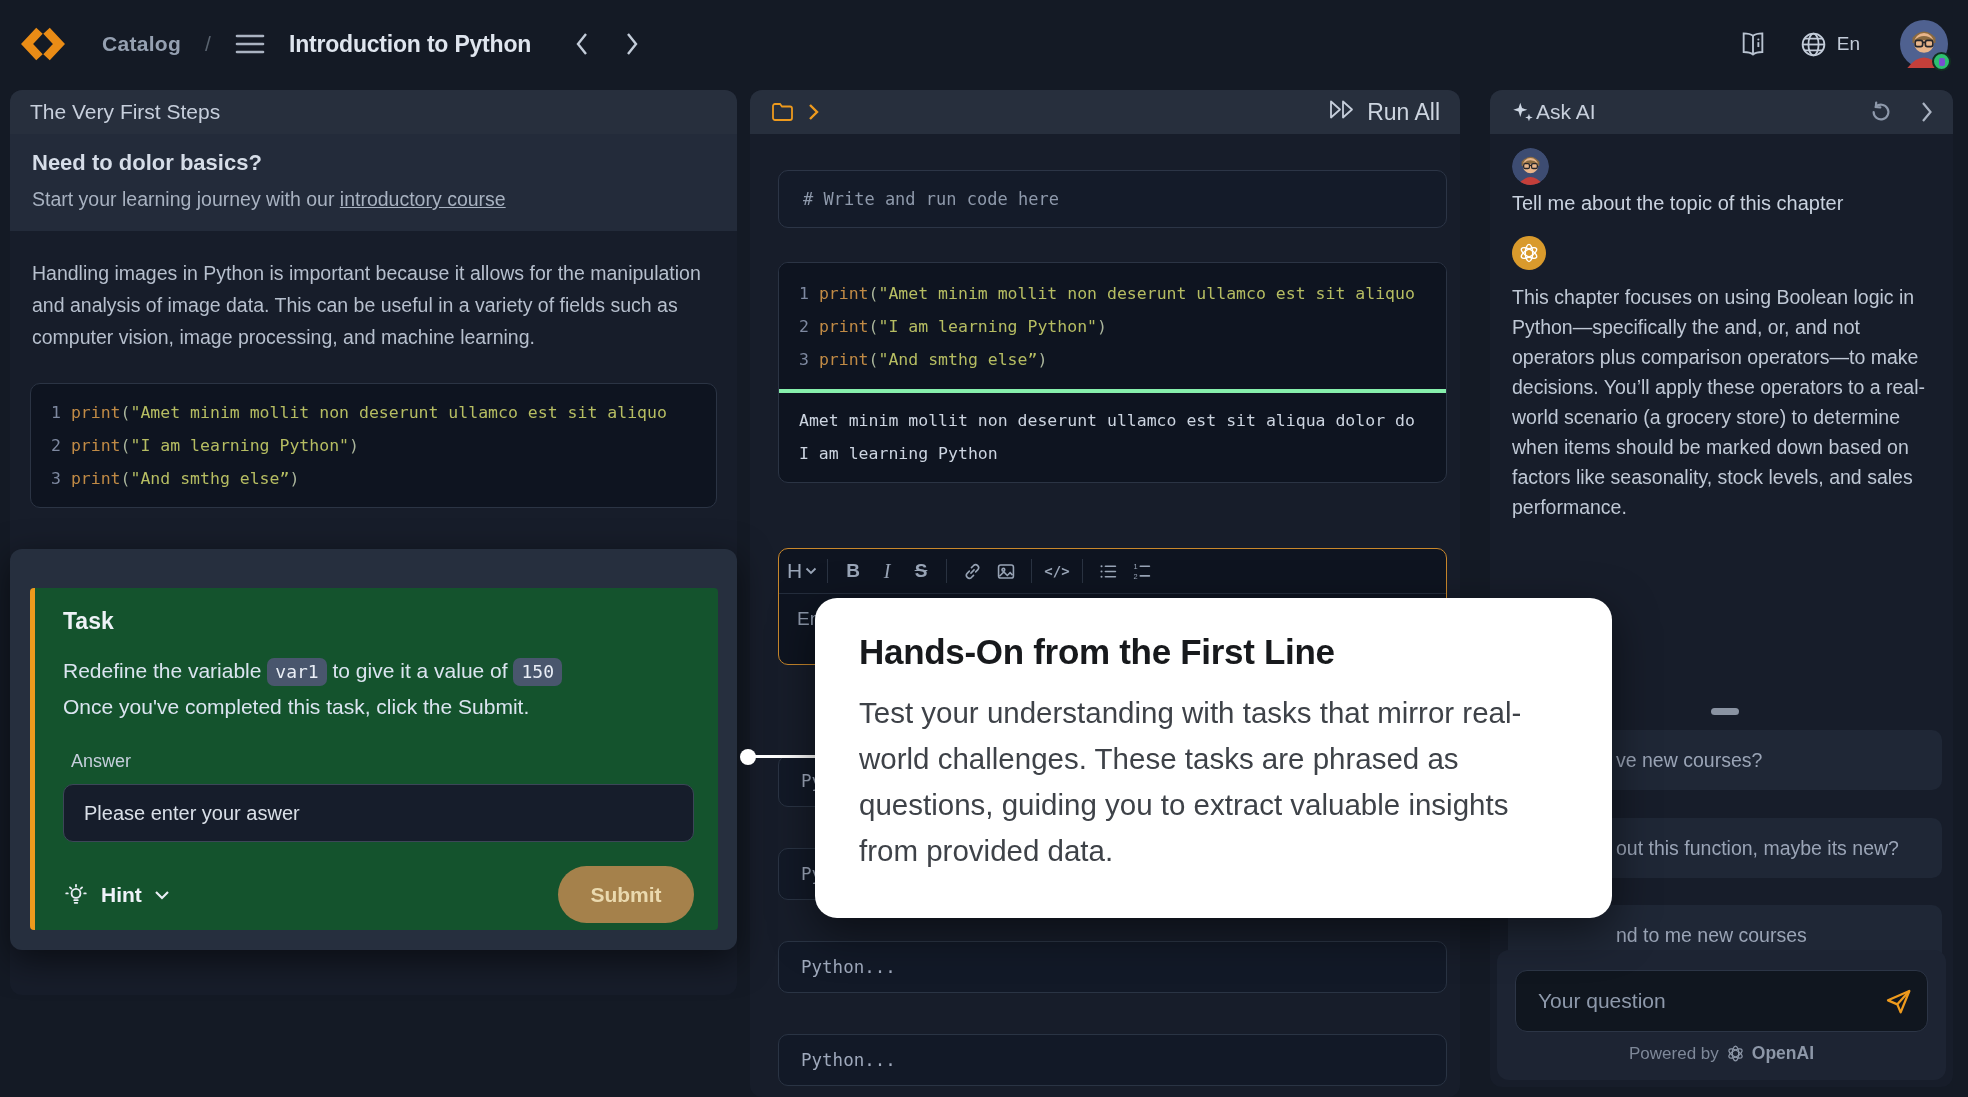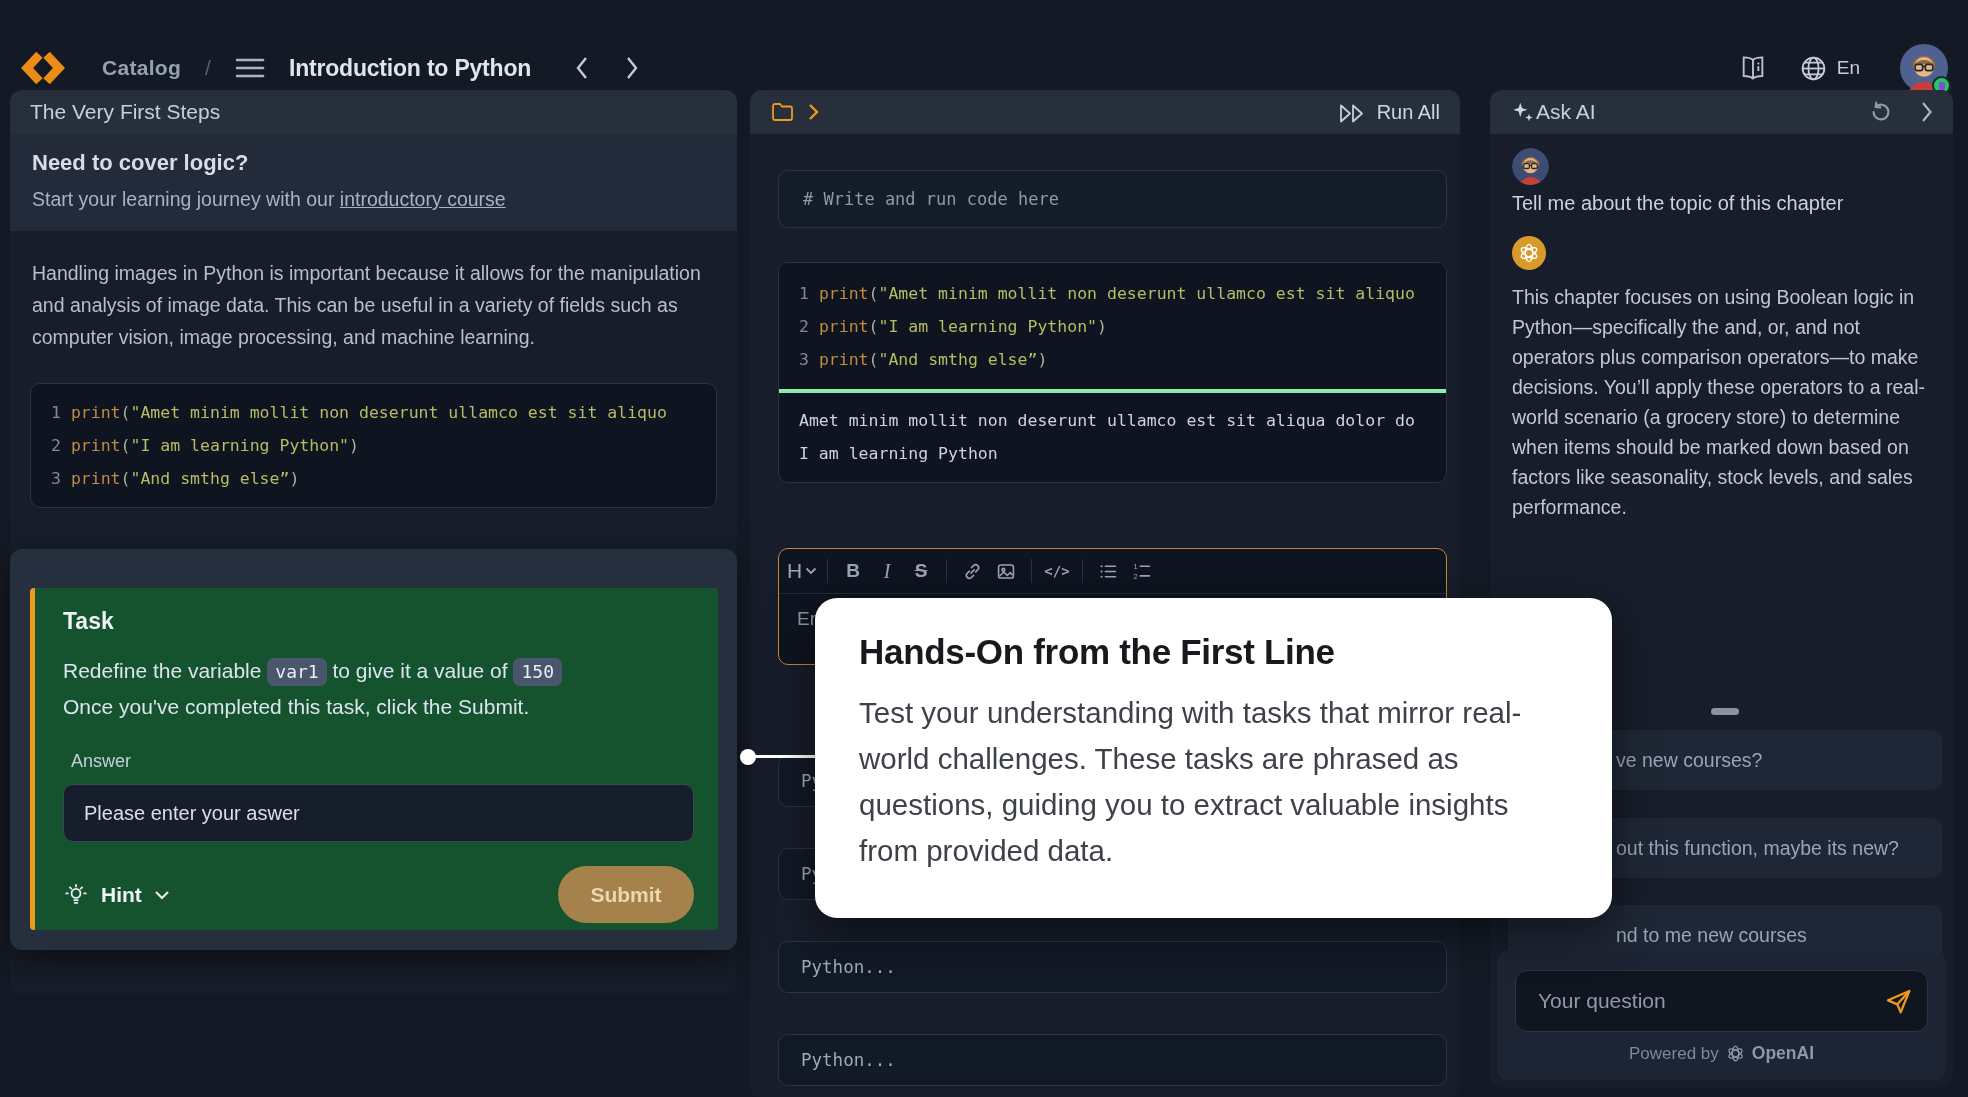--- a/index.html
+++ b/index.html
@@ -1,21 +1,21 @@
 <!DOCTYPE html>
 <html><head>
 <meta charset="utf-8">
 <style>
   html,body{margin:0;padding:0;background:#0e1219;}
   .app{position:relative;width:1968px;height:1097px;overflow:hidden;background:#141a25;
        font-family:"Liberation Sans",sans-serif;color:#c2cad6;}
   svg{display:block;}
   
   .navbar{position:absolute;left:0;top:0;width:100%;height:88px;display:flex;
-          padding:17px 20px;box-sizing:border-box;margin-top:24px;}
+          padding:17px 20px;box-sizing:border-box;}
   .nav-left{display:flex;align-items:center;gap:24px;}
   .brand{color:#95a0b1;font-size:21px;font-weight:bold;letter-spacing:.3px;cursor:pointer;}
   .crumb-sep{color:#59636f;font-size:21px;}
   .nav-title{color:#dfe5ee;font-size:23px;font-weight:bold;letter-spacing:-.2px;}
   .nav-arrow{color:#c3ccd9;font-size:26px;padding:0 6px;cursor:pointer;line-height:1;}
   .nav-right{margin-left:auto;display:flex;align-items:center;gap:30px;}
   .lang{display:flex;align-items:center;gap:9px;color:#c3ccd9;font-size:19px;cursor:pointer;}
   .avatar-wrap{position:relative;width:48px;height:48px;margin-left:10px;cursor:pointer;}
   .avatar-badge{position:absolute;right:-3px;bottom:-3px;width:19px;height:19px;border-radius:50%;
                 background:#2ec06f;border:2px solid #123022;box-sizing:border-box;}
@@ -51,21 +51,21 @@
                 border-radius:10px;color:#e4eaf2;font-size:20px;padding:0 20px;outline:none;
                 font-family:"Liberation Sans",sans-serif;}
   .answer-input::placeholder{color:#e4eaf2;opacity:.95;}
   .task-foot{display:flex;align-items:center;justify-content:space-between;margin-top:24px;}
   .hint-btn{display:flex;align-items:center;gap:12px;color:#eef2f8;font-size:21px;font-weight:600;cursor:pointer;}
   .submit-btn{width:136px;height:57px;border:none;border-radius:29px;background:#a5814b;color:#ead9ae;
               font-size:21px;font-weight:600;cursor:pointer;font-family:"Liberation Sans",sans-serif;}
   
   #mid{left:750px;top:90px;width:710px;height:1007px;}
   #mid .panel-header{justify-content:flex-start;gap:12px;}
-  .run-all{margin-left:auto;display:flex;align-items:flex-end;gap:10px;color:#cdd5e0;font-size:20px;cursor:pointer;}
+  .run-all{margin-left:auto;display:flex;align-items:flex-start;gap:10px;color:#cdd5e0;font-size:23px;cursor:pointer;}
   .scratch{position:absolute;left:28px;top:80px;width:669px;height:58px;box-sizing:border-box;
            background:#141b29;border:1px solid #2c3546;border-radius:10px;display:flex;align-items:center;
            padding:0 24px;font-family:"DejaVu Sans Mono",monospace;font-size:17px;color:#8e99ab;cursor:text;}
   .code-cell{position:absolute;left:28px;top:172px;width:669px;box-sizing:border-box;}
   .cell-out{border-top:4px solid #86efac;padding:11px 20px 12px;font-family:"DejaVu Sans Mono",monospace;
             font-size:16.5px;line-height:33px;white-space:pre;}
   .code-cell .code-block{border:none;border-radius:0;margin:0;padding:14px 20px 13px;}
   .cell-frame{background:#0e1420;border:1px solid #2b3444;border-radius:10px;overflow:hidden;}
   .editor-box{position:absolute;left:28px;top:458px;width:669px;height:117px;box-sizing:border-box;
               background:#0e1420;border:1.5px solid #c8872b;border-radius:10px;}
@@ -181,21 +181,21 @@
           </span>
       </span>
     </div>
   </div>
 
   <div class="panel" id="left">
     <div class="panel-header">
       <span>The Very First Steps</span>
     </div>
     <div class="info-box">
-      <h3>Need to cover logic?</h3>
+      <h3>Need to dolor basics?</h3>
       <p>
         <span>Start your learning journey with our </span><a>introductory course</a>
       </p>
     </div>
     <div class="lesson-par">Handling images in Python is important because it allows for the manipulation and analysis of image data. This can be useful in a variety of fields such as computer vision, image processing, and machine learning.</div>
     <div class="code-block"><div><span class="c-num">1</span> <span class="c-kw">print</span><span class="c-pn">(</span><span class="c-str">"Amet minim mollit non deserunt ullamco est sit aliquo</span><span class="c-pn"></span></div><div><span class="c-num">2</span> <span class="c-kw">print</span><span class="c-pn">(</span><span class="c-str">"I am learning Python"</span><span class="c-pn">)</span></div><div><span class="c-num">3</span> <span class="c-kw">print</span><span class="c-pn">(</span><span class="c-str">"And smthg else”</span><span class="c-pn">)</span></div></div>
 
     <div class="task-overlay">
       <div class="task-card">
         <h4>Task</h4>

